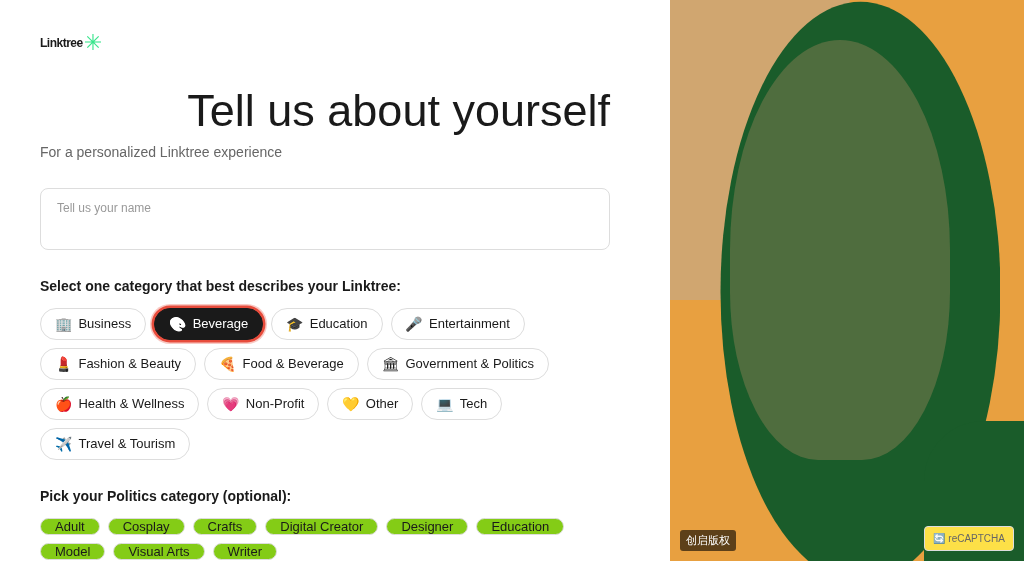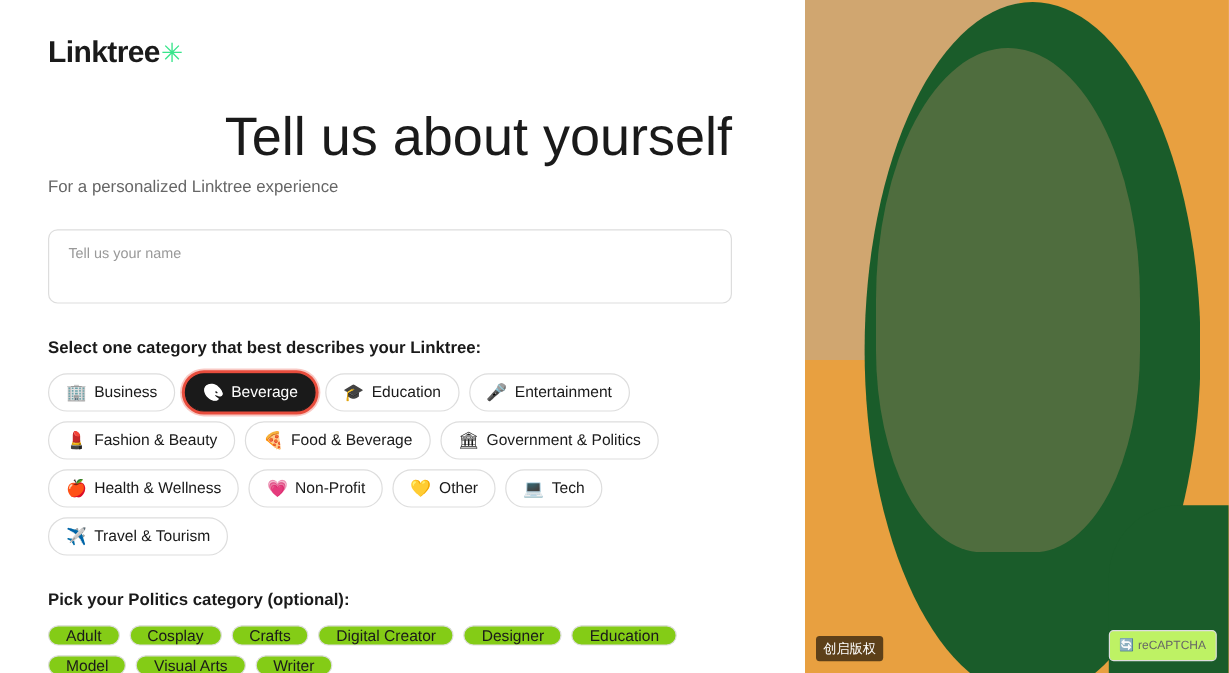--- a/index.html
+++ b/index.html
@@ -27,21 +27,21 @@
       position: relative;
     }
 
     
     .logo {
       display: flex;
       align-items: center;
       margin-bottom: 30px;
     }
     .logo-text {
-      font-size: 25px;
+      font-size: 12px;
       font-weight: 700;
       color: #1a1a1a;
       letter-spacing: -0.5px;
     }
     .logo-asterisk {
       color: #39e58c;
       font-size: 22px;
       margin-left: 1px;
     }
 
@@ -151,21 +151,21 @@
       font-size: 13px;
       font-weight: 500;
       color: #1a1a1a;
     }
 
     
     .recaptcha-badge {
       position: absolute;
       bottom: 10px;
       right: 10px;
-      background: #bef264;
+      background: #fde047;
       border: 1px solid #ddd;
       border-radius: 4px;
       padding: 6px 8px;
       font-size: 10px;
       color: #666;
     }
 
     
     .overlay-text {
       position: absolute;

